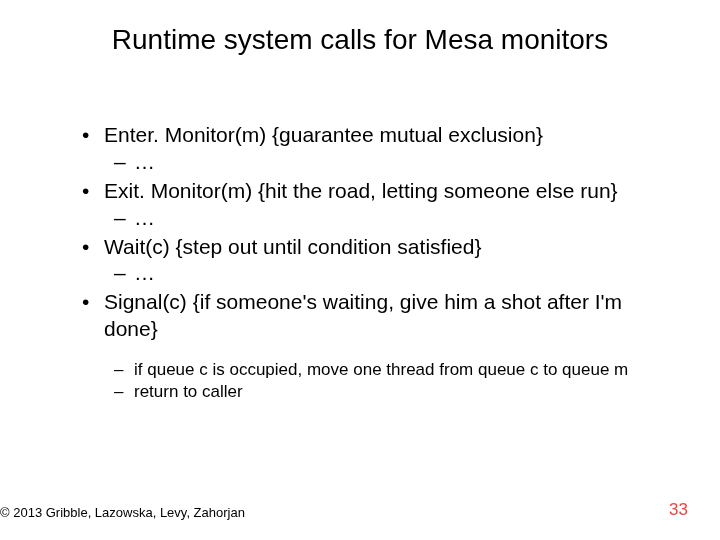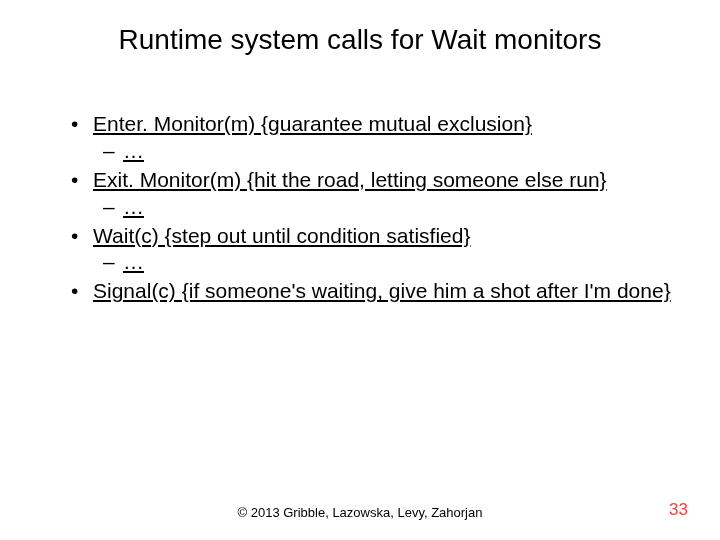--- a/index.html
+++ b/index.html
@@ -30,23 +30,22 @@
   .body {
     position: absolute;
     top: 106px;
     left: 60px;
     right: 40px;
     font-size: 21px;
     line-height: 1.28;
   }
   ul.lvl1 {
     list-style: none;
-    margin: 5px;
+    margin: 16px;
     padding: 0;
-    text-decoration: underline;
   }
   ul.lvl1 > li {
     position: relative;
     padding-left: 28px;
     margin-bottom: 2px;
   }
   ul.lvl1 > li::before {
     content: "•";
     position: absolute;
     left: 6px;
@@ -78,38 +77,37 @@
     left: 10px;
   }
   .gap-before-small {
     height: 16px;
   }
   .footer-center {
     position: absolute;
     bottom: 20px;
     left: 0;
     right: 0;
-    text-align: center;
     font-size: 13px;
     color: #000;
   }
   .footer-right {
     position: absolute;
     bottom: 20px;
     right: 32px;
     font-size: 17px;
     color: #ef4444;
   }
 </style>
 </head>
 <body>
 
 <div class="slide">
 
-  <div class="title">Runtime system calls for Wait monitors</div>
+  <div class="title">Runtime system calls for Mesa monitors</div>
 
   <div class="body">
     <ul class="lvl1">
       <li>
         <span>Enter. Monitor(m) {guarantee mutual exclusion}</span>
         <ul class="lvl2">
           <li><span>…</span></li>
         </ul>
       </li>
       <li>
@@ -120,20 +118,24 @@
       </li>
       <li>
         <span>Wait(c) {step out until condition satisfied}</span>
         <ul class="lvl2">
           <li><span>…</span></li>
         </ul>
       </li>
       <li>
         <span>Signal(c) {if someone's waiting, give him a shot after I'm done}</span>
         <div class="gap-before-small"></div>
+        <ul class="lvl2 small">
+          <li><span>if queue c is occupied, move one thread from queue c to queue m</span></li>
+          <li><span>return to caller</span></li>
+        </ul>
       </li>
     </ul>
   </div>
 
   <div class="footer-center">© 2013 Gribble, Lazowska, Levy, Zahorjan</div>
   <div class="footer-right">33</div>
 
 </div>
 
 </body></html>

